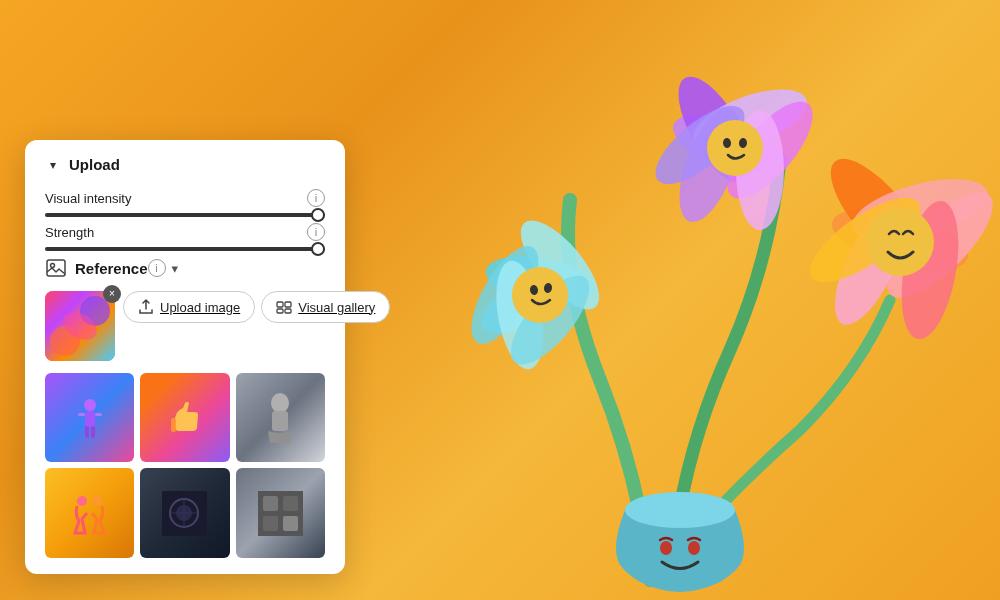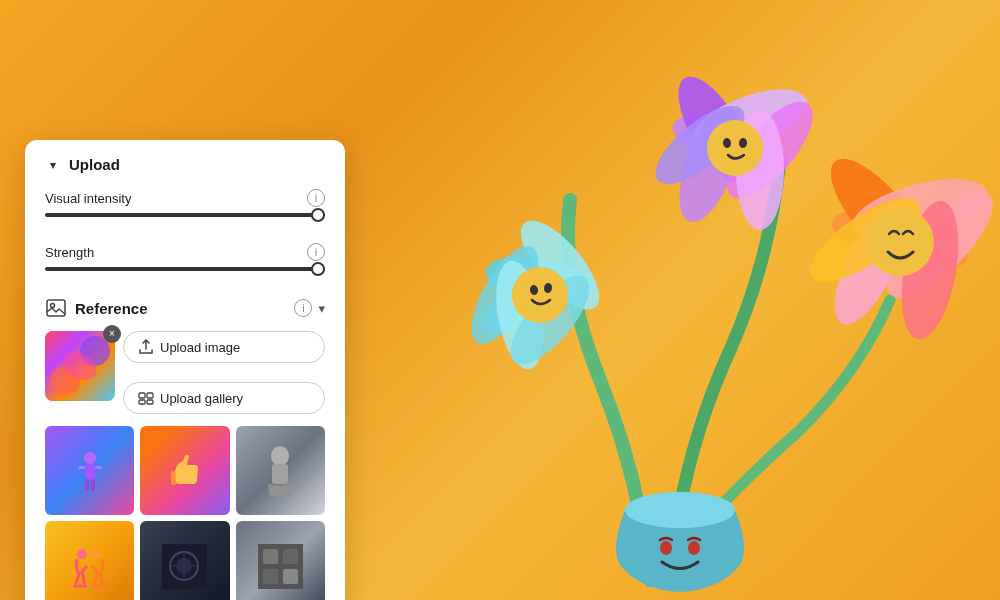--- a/index.html
+++ b/index.html
@@ -57,21 +57,21 @@
       font-size: 12px;
     }
 
     #panel-title {
       font-size: 15px;
       font-weight: 600;
       color: #1a1a1a;
     }
 
     .slider-section {
-      margin-bottom: 26px;
+      margin-bottom: 6px;
       text-align: right;
     }
 
     .slider-label-row {
       display: flex;
       align-items: center;
       justify-content: space-between;
       margin-bottom: 6px;
     }
 
@@ -124,21 +124,20 @@
     }
 
     
     #reference-section {
       margin-top: 4px;
     }
 
     #reference-header {
       display: flex;
       align-items: center;
-      justify-content: space-between;
       margin-bottom: 12px;
     }
 
     #reference-left {
       display: flex;
       align-items: center;
       gap: 8px;
     }
 
     #reference-icon {
@@ -202,23 +201,24 @@
     }
 
     #thumb-close-x {
       color: #fff;
       font-size: 10px;
       line-height: 1;
     }
 
     #upload-browse-buttons {
       display: flex;
-      flex-direction: column;
-      gap: 19px;
+      flex-direction: row;
+      gap: 6px;
       flex: 1;
+      text-decoration: underline;
     }
 
     .action-btn {
       display: flex;
       align-items: center;
       gap: 6px;
       padding: 7px 14px;
       border: 1.5px solid #ccc;
       border-radius: 20px;
       background: #fff;
@@ -425,21 +425,21 @@
         </button>
         <button class="action-btn">
           <span class="btn-icon">
             <svg width="16" height="16" viewBox="0 0 16 16" fill="none" xmlns="http://www.w3.org/2000/svg">
               <rect x="1" y="3" width="6" height="5" rx="1" stroke="#444" stroke-width="1.3"></rect>
               <rect x="9" y="3" width="6" height="5" rx="1" stroke="#444" stroke-width="1.3"></rect>
               <rect x="1" y="10" width="6" height="4" rx="1" stroke="#444" stroke-width="1.3"></rect>
               <rect x="9" y="10" width="6" height="4" rx="1" stroke="#444" stroke-width="1.3"></rect>
             </svg>
           </span>
-          <span>Upload gallery</span>
+          <span>Visual gallery</span>
         </button>
       </div>
     </div>
 
     <div id="gallery-grid">
 
       <div class="gallery-thumb thumb-0">
         <div class="thumb-inner">
           <svg width="50" height="50" viewBox="0 0 50 50" xmlns="http://www.w3.org/2000/svg">
             <ellipse cx="25" cy="12" rx="6" ry="6" fill="rgba(200,100,255,0.9)"></ellipse>

